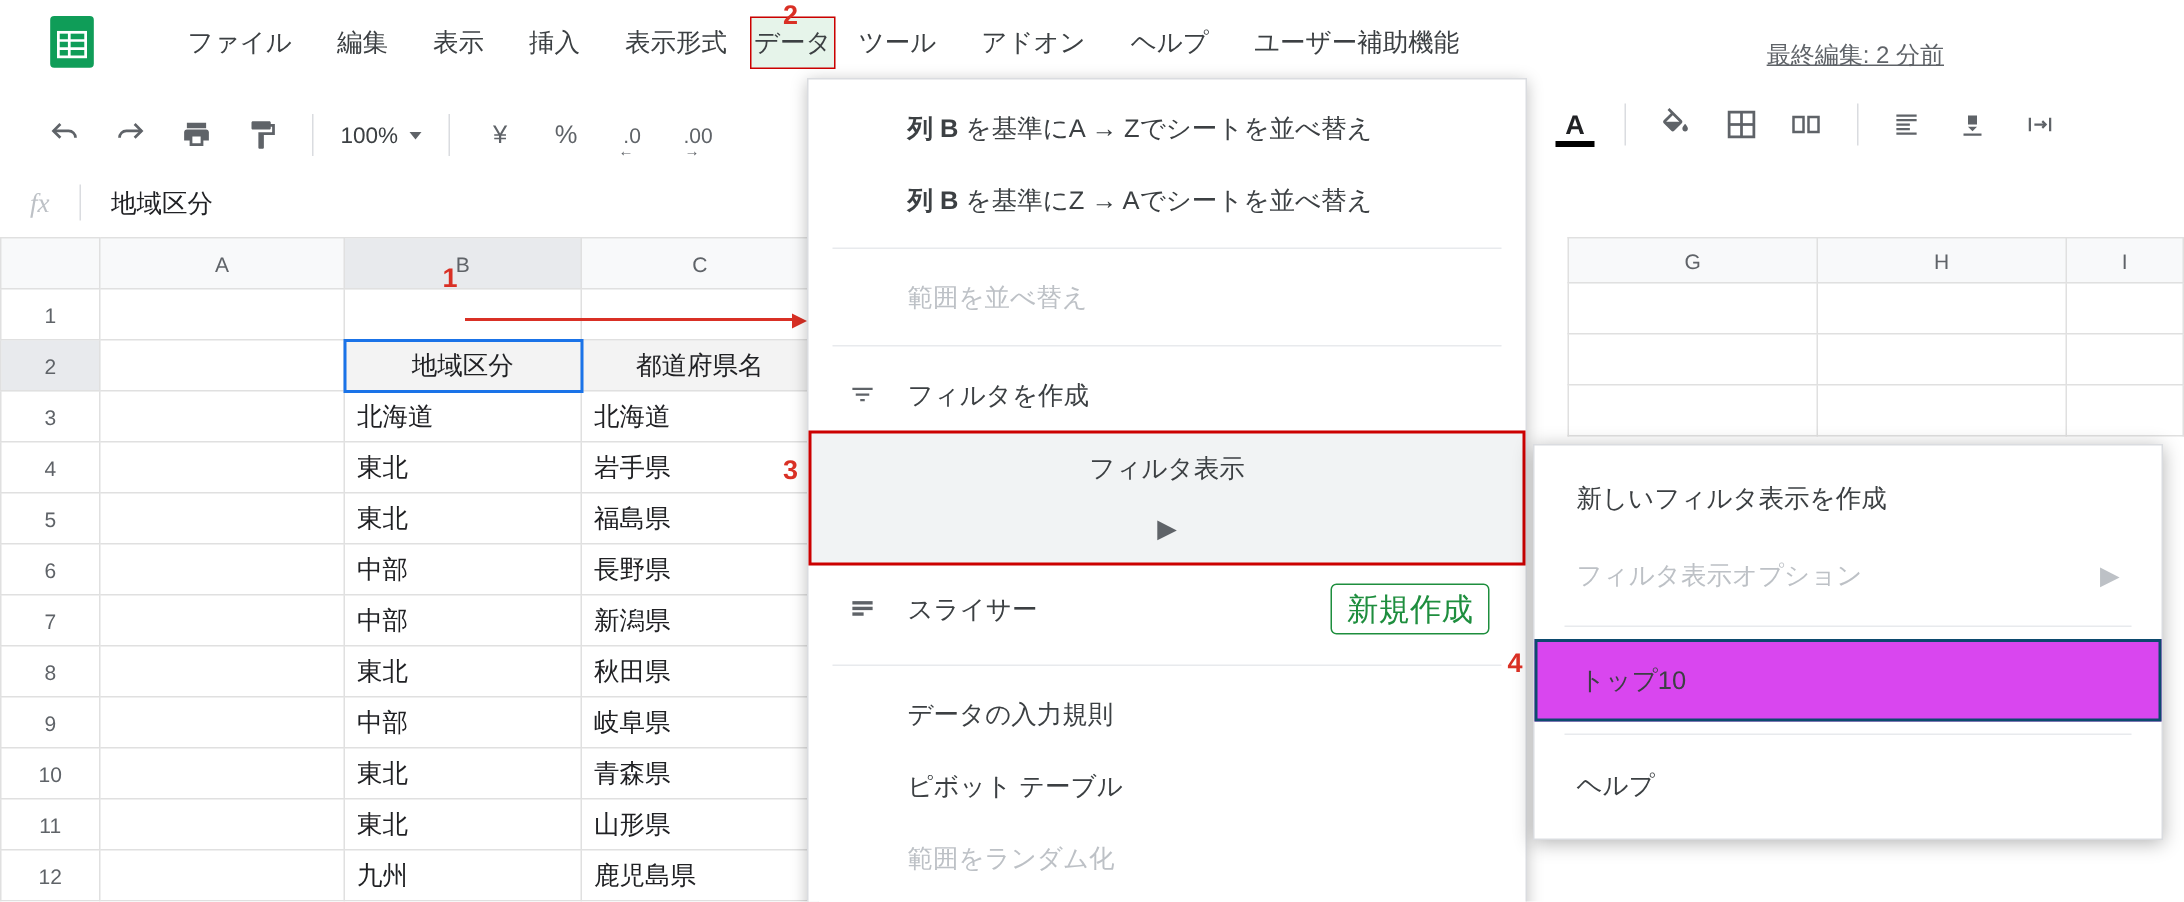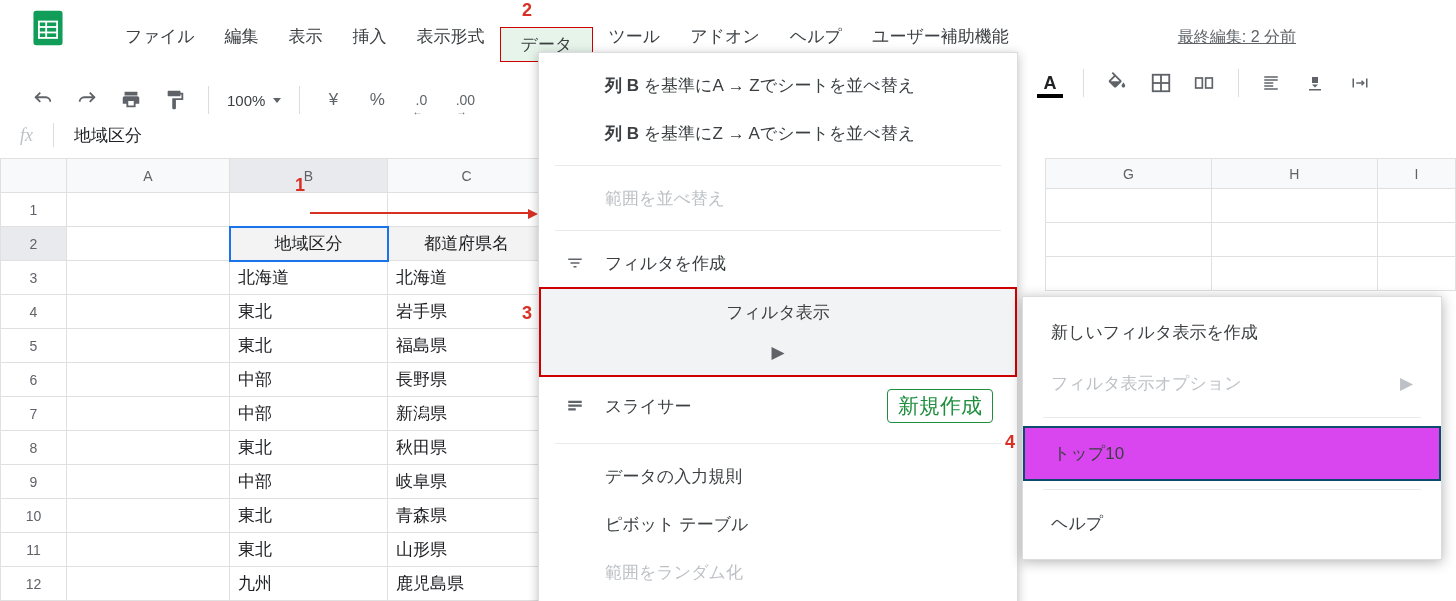--- a/index.html
+++ b/index.html
@@ -1,23 +1,23 @@
 <!DOCTYPE html>
 <html><head>
   <meta charset="utf-8">
   <style>
     * { box-sizing: border-box; margin: 0; padding: 0; }
     body { font-family: Arial, "Hiragino Sans", "Meiryo", sans-serif; font-size: 14px; color: #202124; background: #fff; overflow: hidden; position: relative; width: 1456px; height: 601px; }
     .logo { position: absolute; left: 28px; top: 7px; width: 40px; height: 40px; }
     .logo svg { width: 40px; height: 40px; }
     .menubar { position: absolute; left: 110px; top: 11px; display: flex; gap: 0; align-items: center; }
     .menubar .item { padding: 6px 15px; font-size: 17px; color: #3c4043; cursor: pointer; }
-    .menubar .item.selected { background: #e6f4ea; border: 1px solid #c00; padding: 5px 20px; margin-top: 16px; }
+    .menubar .item.selected { background: #e6f4ea; border: 1px solid #c00; padding: 5px 2px; }
     .last-edit { position: absolute; right: 160px; top: 27px; font-size: 16px; color: #5f6368; text-decoration: underline; }
-    .toolbar { position: absolute; left: 28px; top: 85px; display: flex; align-items: center; gap: 14px; }
+    .toolbar { position: absolute; left: 28px; top: 75px; display: flex; align-items: center; gap: 14px; }
     .toolbar .sep { width: 1px; height: 28px; background: #dadce0; margin: 0 4px; }
     .toolbar .btn { color: #5f6368; display: flex; align-items: center; justify-content: center; width: 30px; height: 30px; }
     .toolbar .zoom { font-size: 15px; color: #3c4043; display: flex; align-items: center; gap: 8px; }
     .toolbar .triangle-down { width:0;height:0;border-left:4px solid transparent;border-right:4px solid transparent;border-top:5px solid #5f6368;display:inline-block; }
     .toolbar-right { position: absolute; left: 1035px; top: 68px; display: flex; align-items: center; gap: 14px; }
     .toolbar-right .sep { width: 1px; height: 28px; background: #dadce0; margin: 0 4px; }
     .toolbar-right .btn { color: #5f6368; display: flex; align-items: center; justify-content: center; width: 30px; height: 30px; }
     .fx-row { position: absolute; left: 20px; top: 123px; display: flex; align-items: center; gap: 20px; }
     .fx-label { font-style: italic; color: #bdc1c6; font-size: 18px; font-family: serif; }
     .fx-sep { width: 1px; height: 24px; background: #dadce0; }

